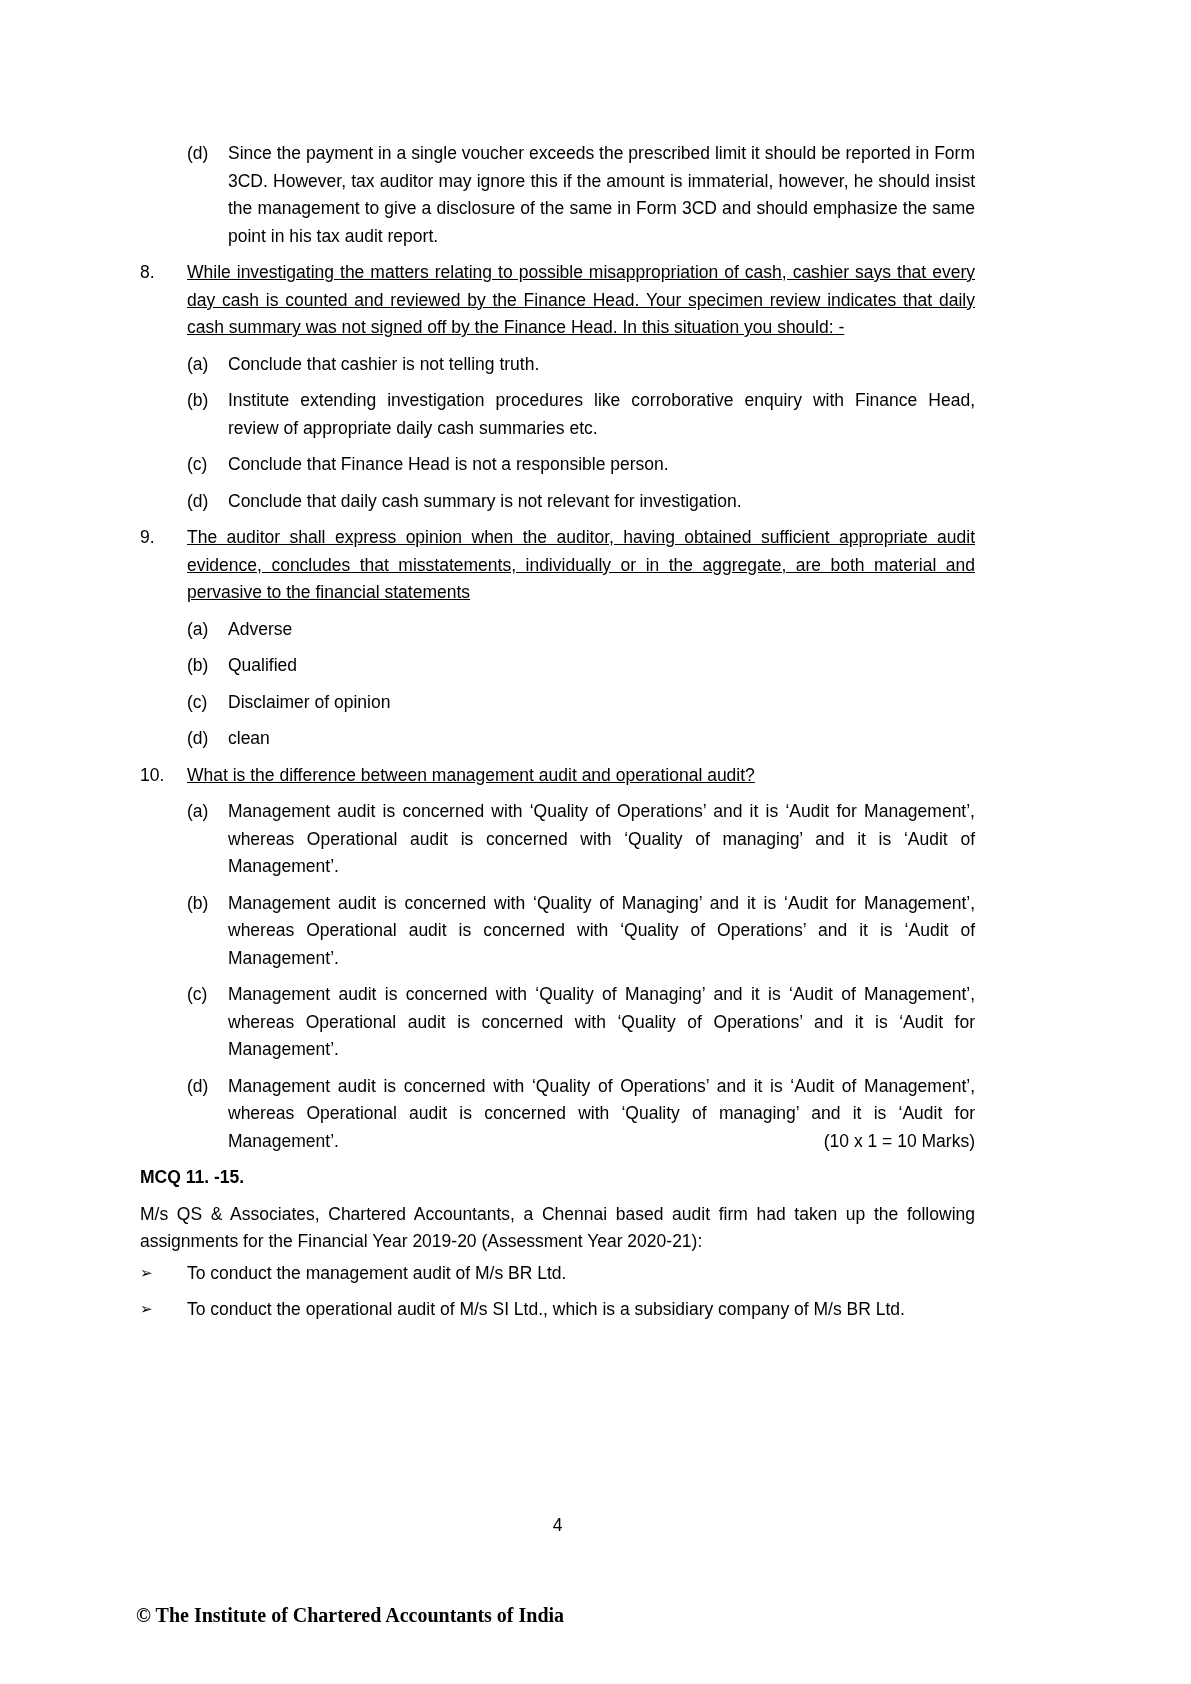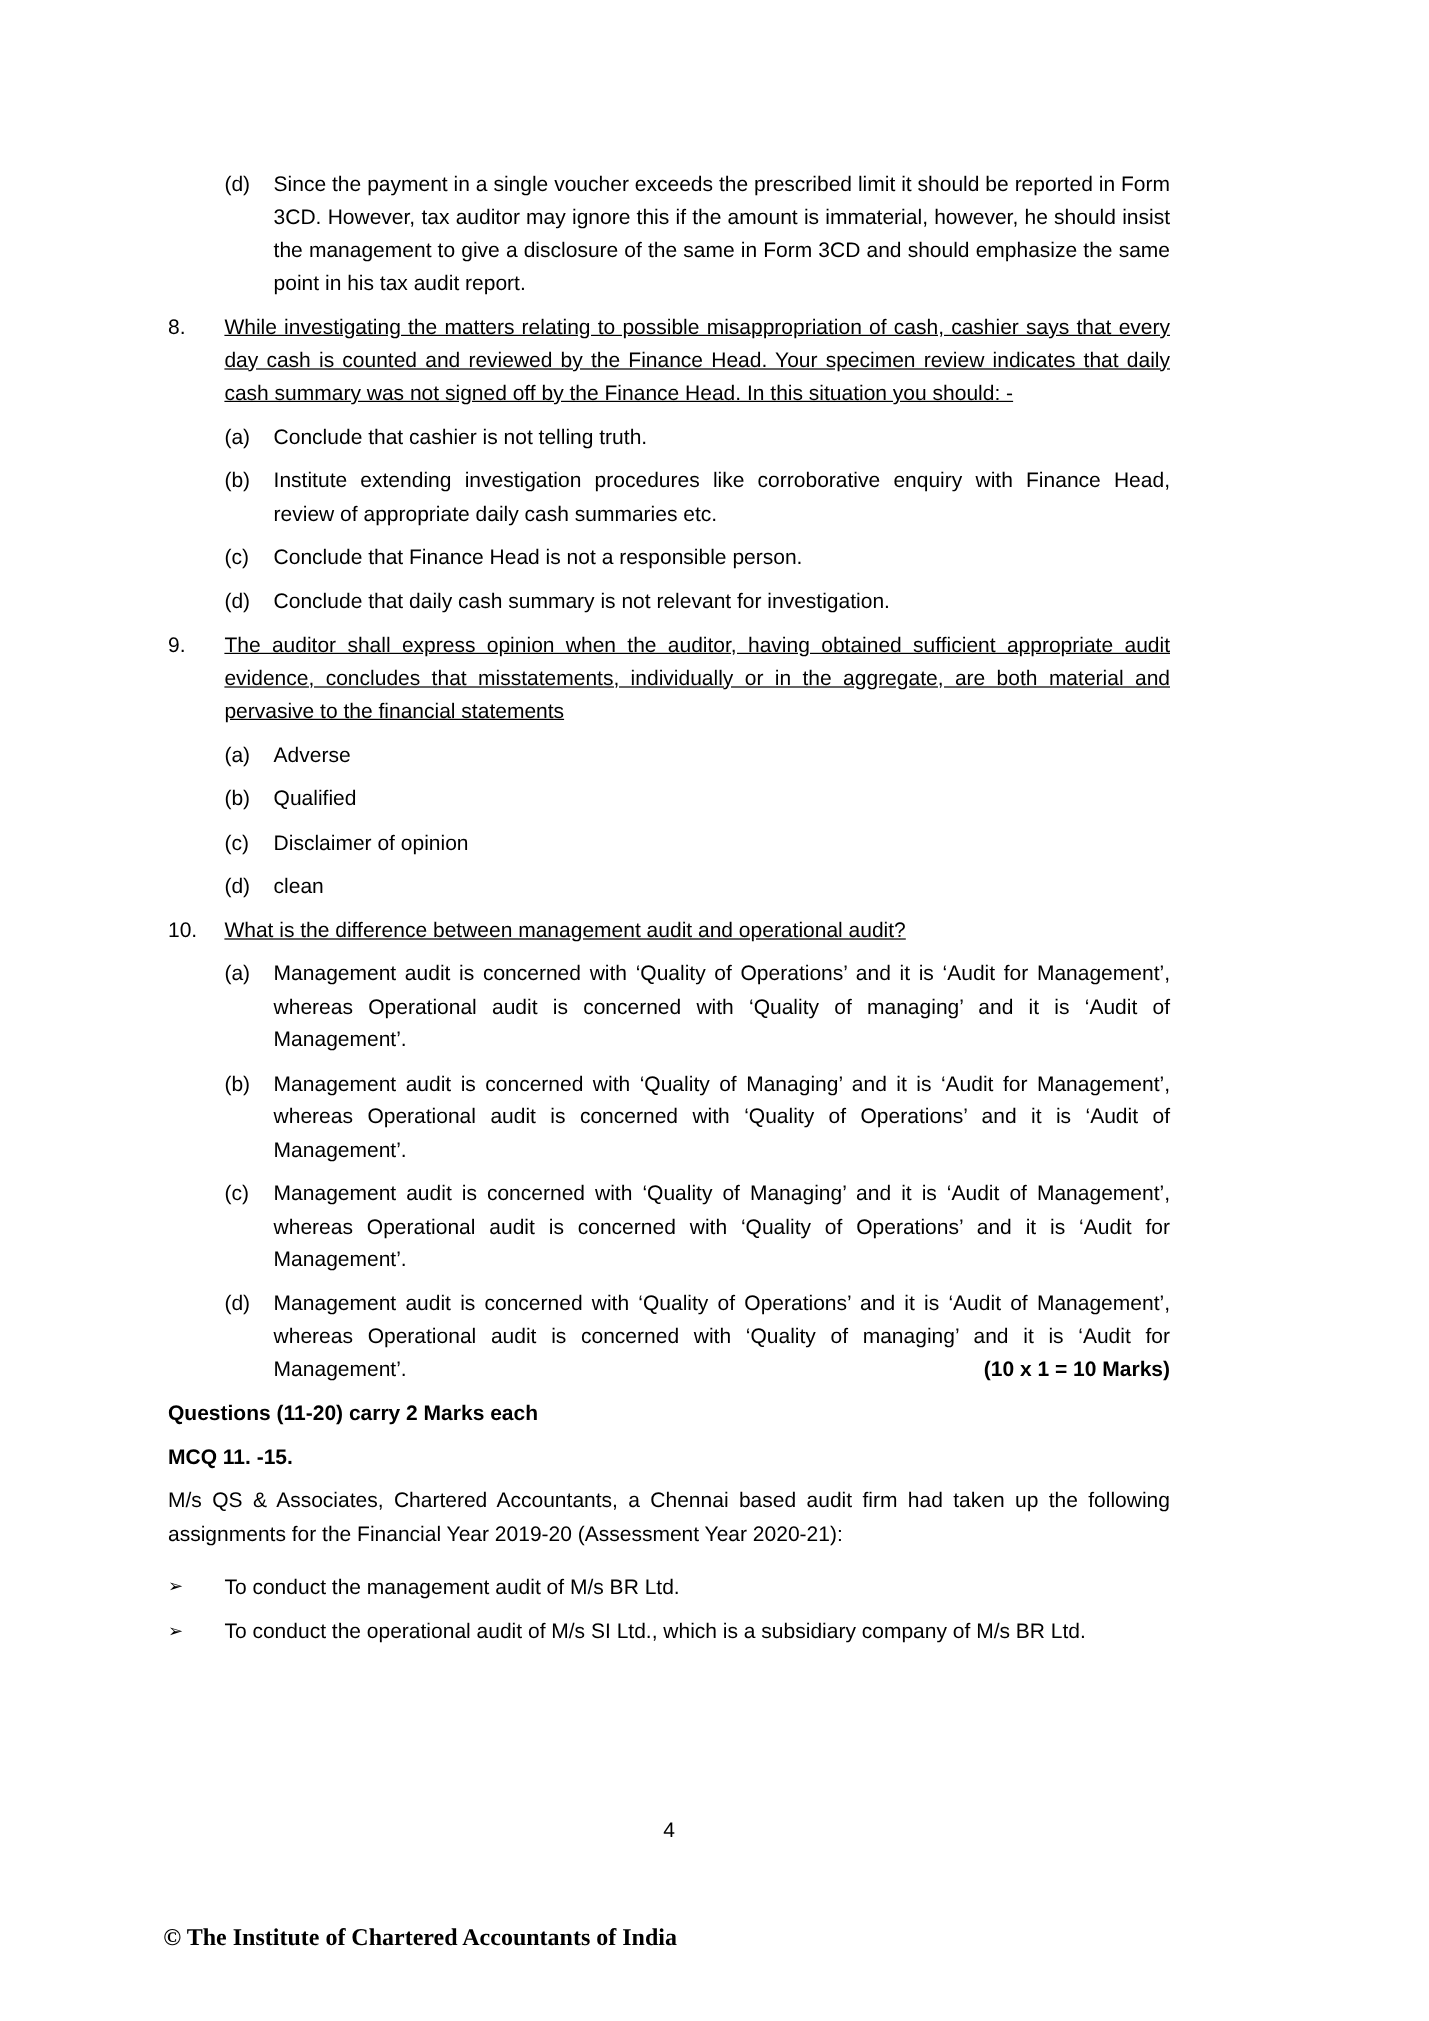--- a/index.html
+++ b/index.html
@@ -14,23 +14,23 @@
   .content{
     position:absolute;top:140px;left:140px;right:216px;
   }
   .q-row{display:flex;margin-bottom:9px;}
   .q-num{width:47px;flex-shrink:0;}
   .q-body{flex:1;text-align:justify;text-decoration:underline;}
   .opt-row{display:flex;margin-left:47px;margin-bottom:9px;}
   .opt-label{width:41px;flex-shrink:0;}
   .opt-body{flex:1;text-align:justify;}
   .opt-body.single{text-align:left;}
-  .marks{float:right;font-weight:700;}
+  .marks{float:right;font-weight:400;}
   .hdr{font-weight:700;margin-bottom:9px;}
-  .para{text-align:justify;margin-bottom:17px;}
+  .para{text-align:justify;margin-bottom:4px;}
   .bullet-row{display:flex;margin-bottom:9px;}
   .bullet-glyph{width:47px;flex-shrink:0;font-family:"DejaVu Sans",sans-serif;font-size:15px;}
   .bullet-text{flex:1;}
   .page-number{
     position:absolute;top:1512px;left:140px;width:835px;
     text-align:center;
   }
   .copyright{
     position:absolute;top:1602px;left:136px;
     font-family:"Liberation Serif","DejaVu Serif",serif;
@@ -104,21 +104,20 @@
     </div>
     <div class="opt-row">
       <div class="opt-label">(c)</div>
       <div class="opt-body">Management audit is concerned with ‘Quality of Managing’ and it is ‘Audit of Management’, whereas Operational audit is concerned with ‘Quality of Operations’ and it is ‘Audit for Management’.</div>
     </div>
     <div class="opt-row">
       <div class="opt-label">(d)</div>
       <div class="opt-body"><span>Management audit is concerned with ‘Quality of Operations’ and it is ‘Audit of Management’, whereas Operational audit is concerned with ‘Quality of managing’ and it is ‘Audit for Management’.</span><span class="marks">(10 x 1 = 10 Marks)</span></div>
     </div>
 
-    <div class="hdr">Questions (11-20) carry 2 Marks each</div>
     <div class="hdr">MCQ 11. -15.</div>
 
     <div class="para">M/s QS &amp; Associates, Chartered Accountants, a Chennai based audit firm had taken up the following assignments for the Financial Year 2019-20 (Assessment Year 2020-21):</div>
 
     <div class="bullet-row">
       <div class="bullet-glyph">➢</div>
       <div class="bullet-text">To conduct the management audit of M/s BR Ltd.</div>
     </div>
     <div class="bullet-row">
       <div class="bullet-glyph">➢</div>

